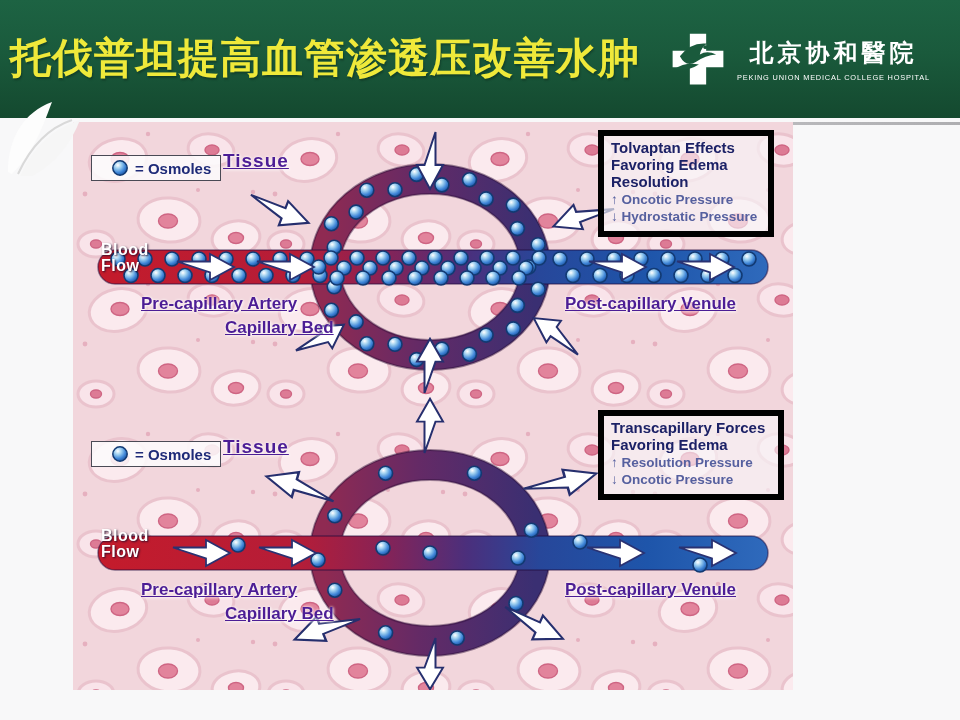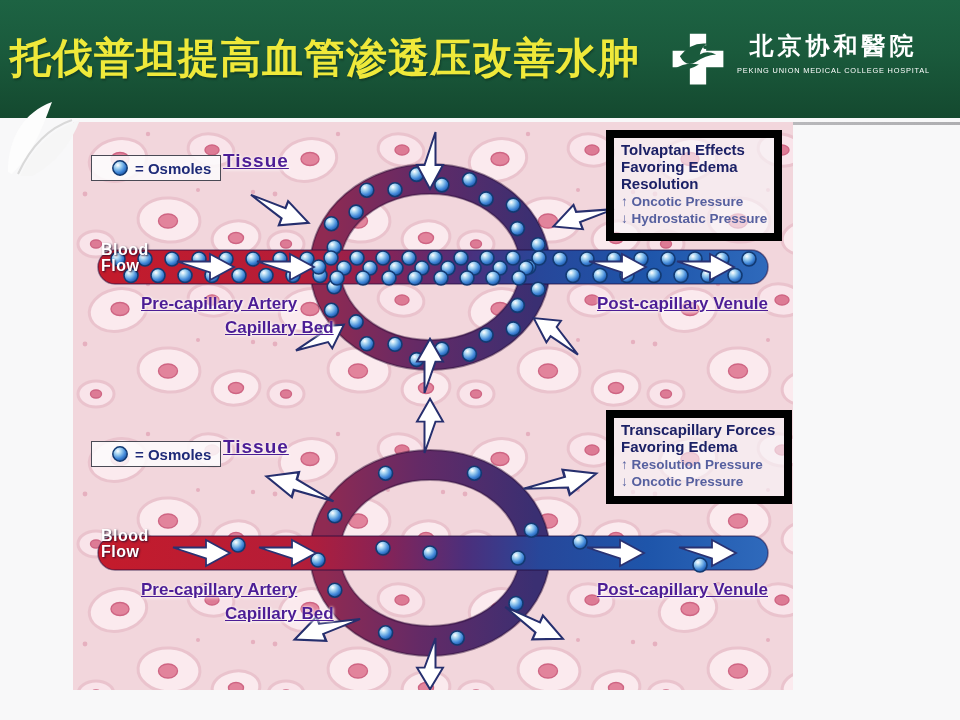--- a/index.html
+++ b/index.html
@@ -6,21 +6,21 @@
   .slide{position:relative;width:960px;height:720px;overflow:hidden;background:#f8f8f9;
          font-family:"Liberation Sans",sans-serif;}
 
   
   .header{position:absolute;left:0;top:0;width:960px;height:118px;
           background:linear-gradient(180deg,#1d6343 0%,#1a5a3c 45%,#14492f 100%);
           display:flex;align-items:center;justify-content:space-between;}
   .slide-title{margin:0 16px 0 10px;font-size:41px;font-weight:bold;color:#efe93a;
                letter-spacing:1px;line-height:1.1;white-space:nowrap;
                text-shadow:1px 2px 2px rgba(0,0,0,.25);}
-  .logo{display:flex;align-items:flex-start;gap:10px;margin-right:30px;}
+  .logo{display:flex;align-items:center;gap:10px;margin-right:30px;}
   .logo-text{display:flex;flex-direction:column;align-items:center;}
   .logo-cn{color:#fff;font-family:"Liberation Serif",serif;font-weight:bold;
            font-size:24px;letter-spacing:4px;white-space:nowrap;}
   .logo-en{color:#fff;font-size:7.4px;letter-spacing:.8px;margin-top:4px;white-space:nowrap;}
 
   
   .leaf{position:absolute;left:0;top:96px;z-index:3;}
   .divider{position:absolute;left:75px;top:122px;width:885px;height:3px;z-index:1;
            background:linear-gradient(90deg,#8f8f92,#c7c7ca 55%,#aeaeb1);}
 
@@ -29,31 +29,31 @@
   .diagram svg.bg{position:absolute;left:0;top:0;}
   .panel-overlay{position:absolute;left:0;top:0;width:720px;height:568px;pointer-events:none;}
   .panel-overlay.top{--py:0px;--it:8px;--iw:176px;}
   .panel-overlay.bottom{--py:286px;--it:2px;--iw:186px;}
 
   .lbl{position:absolute;font-weight:bold;color:#4c1d95;white-space:nowrap;
        text-shadow:0 0 3px rgba(255,255,255,.95),1px 1px 3px rgba(255,255,255,.85);text-decoration:underline;}
   .tissue-lbl{left:150px;top:calc(var(--py) + 28px);font-size:19px;letter-spacing:1px;}
   .artery-lbl{left:68px;top:calc(var(--py) + 172px);font-size:17px;}
   .capbed-lbl{left:152px;top:calc(var(--py) + 196px);font-size:17px;}
-  .venule-lbl{left:492px;top:calc(var(--py) + 172px);font-size:17px;margin-left:32px;}
+  .venule-lbl{left:492px;top:calc(var(--py) + 172px);font-size:17px;}
   .bloodflow{position:absolute;left:28px;top:calc(var(--py) + 120px);font-size:16px;
              font-weight:bold;color:#fff;line-height:16px;letter-spacing:.5px;
              text-shadow:1px 1px 2px rgba(30,10,40,.85);}
   .legend{position:absolute;left:18px;top:calc(var(--py) + 33px);display:flex;
           align-items:center;gap:6px;background:rgba(252,250,252,.88);
           border:1.6px solid #4a4a55;padding:3px 9px 3px 19px;}
   .legend span{font-size:15px;font-weight:bold;color:#1e2a78;white-space:nowrap;}
   .info-box{position:absolute;left:525px;top:calc(var(--py) + var(--it));width:var(--iw);
-            border:8px solid #000000;background:rgba(248,244,248,.66);
-            padding:4px 6px 5px 7px;box-sizing:border-box;margin-left:8px;}
+            border:6px solid #000000;background:rgba(248,244,248,.66);
+            padding:4px 6px 5px 7px;box-sizing:border-box;}
   .info-title{font-size:15px;line-height:1.13;font-weight:bold;color:#1c2166;}
   .info-line{display:block;font-size:13.5px;line-height:1.3;font-weight:bold;color:#56609f;}
 </style>
 </head>
 <body>
 
 <div class="slide">
 
   <div class="header">
     <h1 class="slide-title">托伐普坦提高血管渗透压改善水肿</h1>

